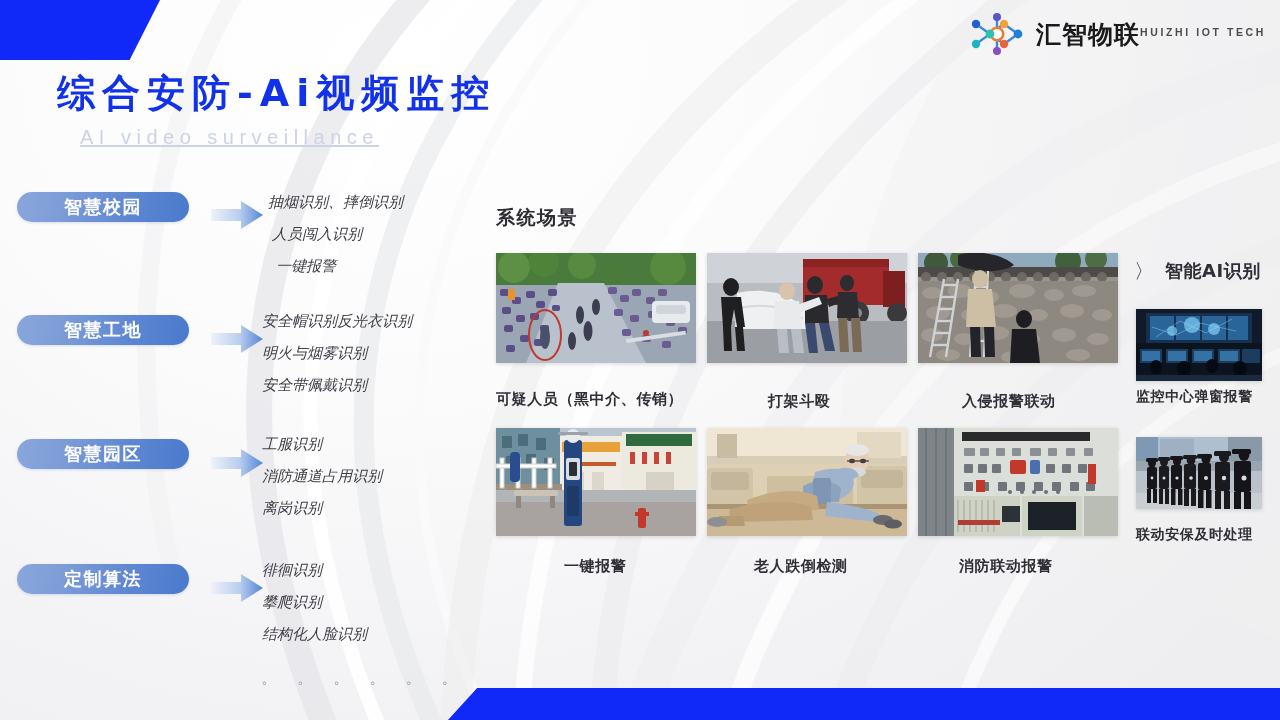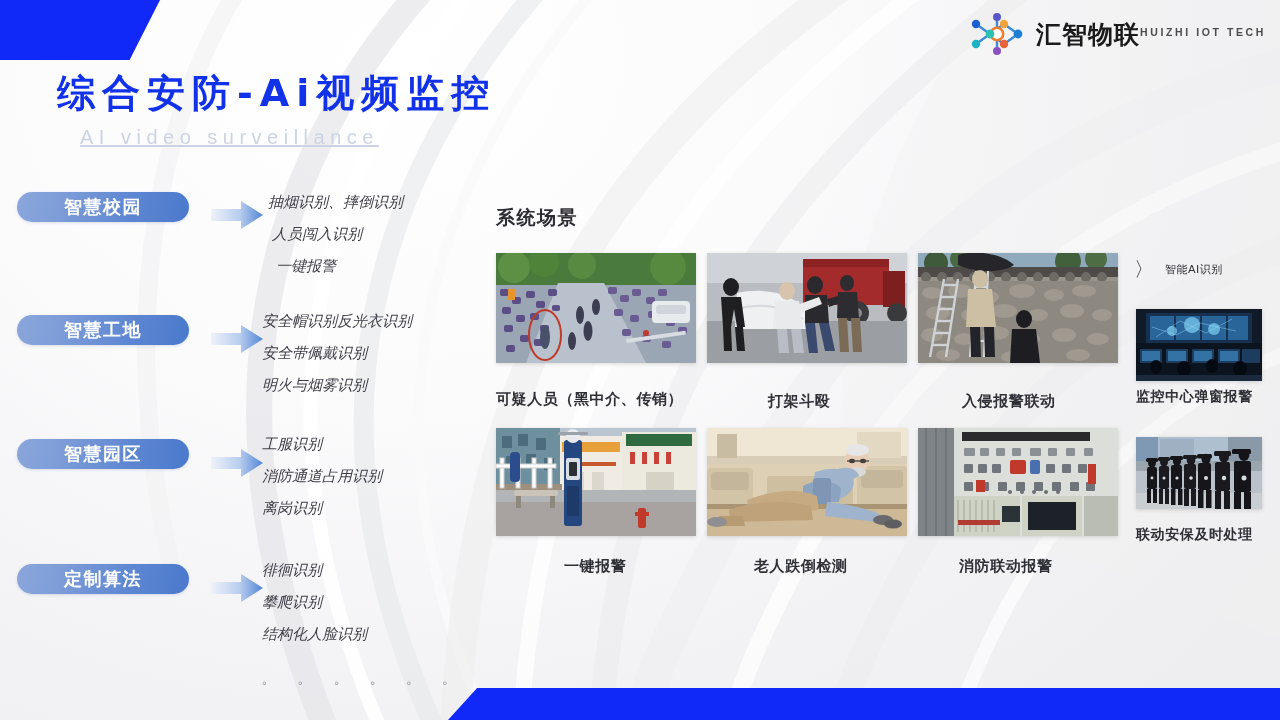--- a/index.html
+++ b/index.html
@@ -101,21 +101,21 @@
     white-space:nowrap;
   }
   .cap.small{font-size:14px;}
   .ai-tag{
     position:absolute;left:1134px;top:259px;display:flex;align-items:center;gap:11px;
     white-space:nowrap;
   }
   .ai-tag .chev{font-size:20px;color:#3a3a42;font-weight:400;line-height:1;}
   .ai-tag .lbl{
     font-family:"DejaVu Sans","Liberation Sans",sans-serif;
-    font-size:11px;font-weight:400;color:#2f2f36;letter-spacing:.5px;
+    font-size:18px;font-weight:700;color:#2f2f36;letter-spacing:.5px;
   }
 </style>
 </head>
 <body>
 
 <div class="slide" style="--brand:#1029f8">
 
   <div class="swirls">
     <svg viewBox="0 0 1280 720" preserveAspectRatio="none">
       <defs>
@@ -212,22 +212,22 @@
             <linearGradient id="ag1" x1="0" y1="0" x2="1" y2="0">
           <stop offset="0%" stop-color="#eef2fa"></stop>
               <stop offset="55%" stop-color="#b9cdee"></stop>
               <stop offset="100%" stop-color="#5286d8"></stop>
         </linearGradient>
           </defs>
         <path d="M0,9 L30,9 L30,1 L52,15 L30,29 L30,21 L0,21 Z" fill="url(#ag1)"></path>
       </svg>
       <div class="bullets" style="top:3px;left:262px;width:220px">
         <div>安全帽识别反光衣识别</div>
+        <div>明火与烟雾识别</div>
         <div>安全带佩戴识别</div>
-        <div>明火与烟雾识别</div>
       </div>
     </div>
 
     <div class="row">
       <div class="pill" style="top:15px">
         <span>智慧园区</span>
       </div>
       <svg class="arrow" style="top:24px" viewBox="0 0 52 30">
         <defs>
             <linearGradient id="ag2" x1="0" y1="0" x2="1" y2="0">

